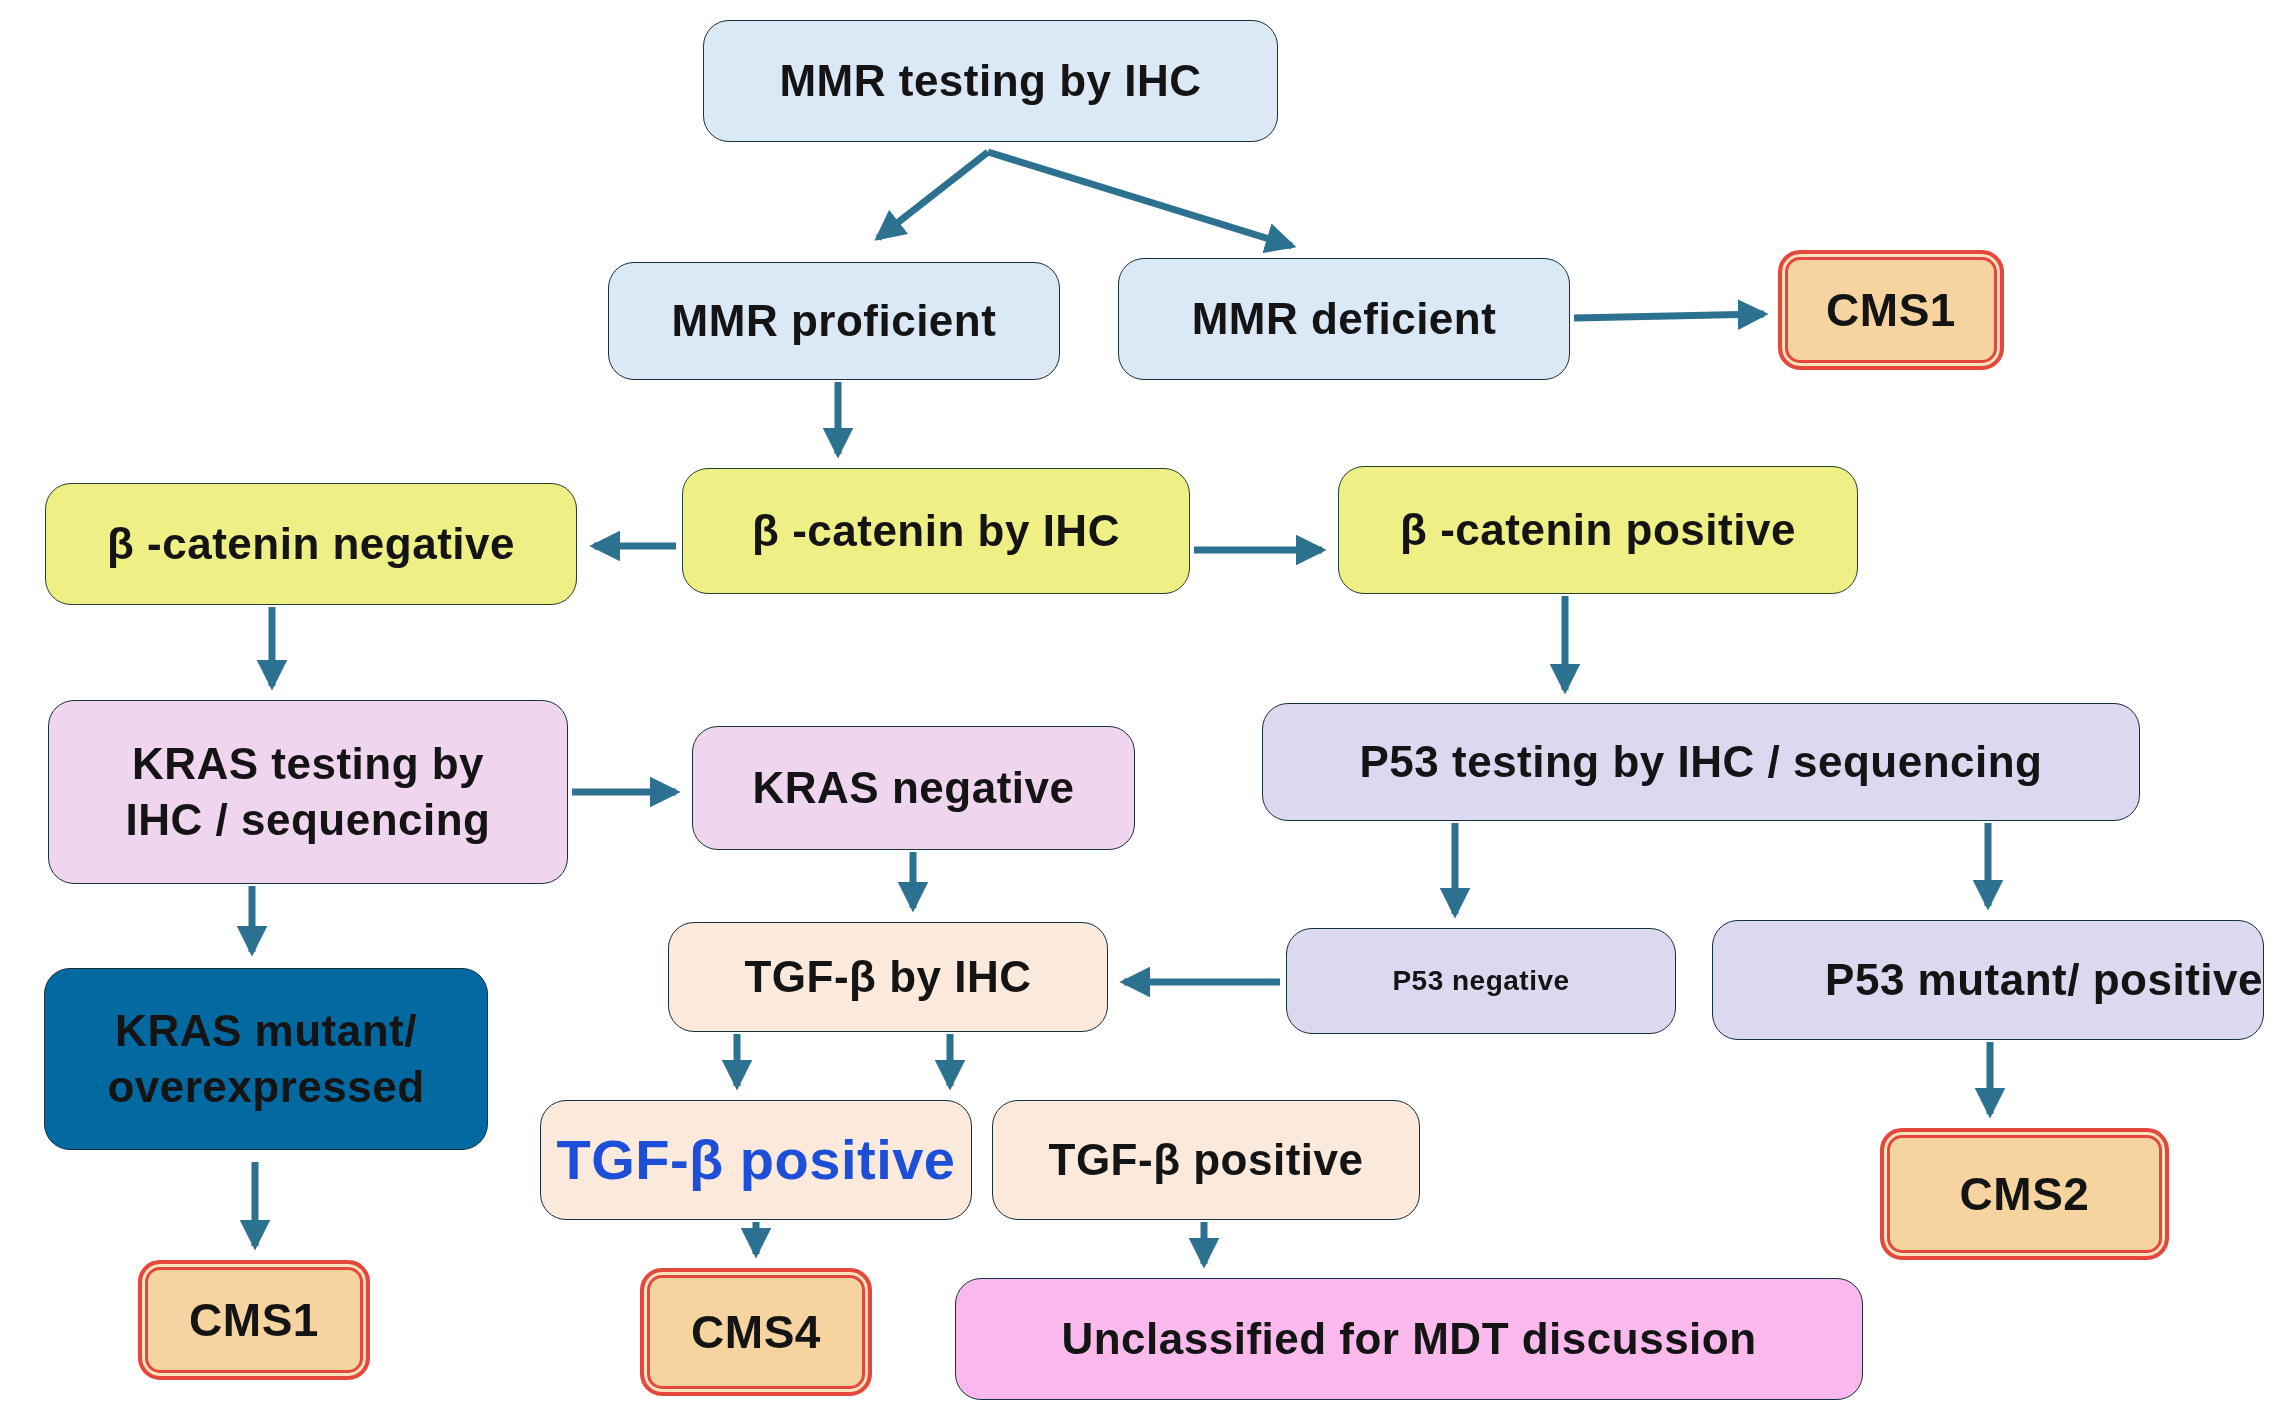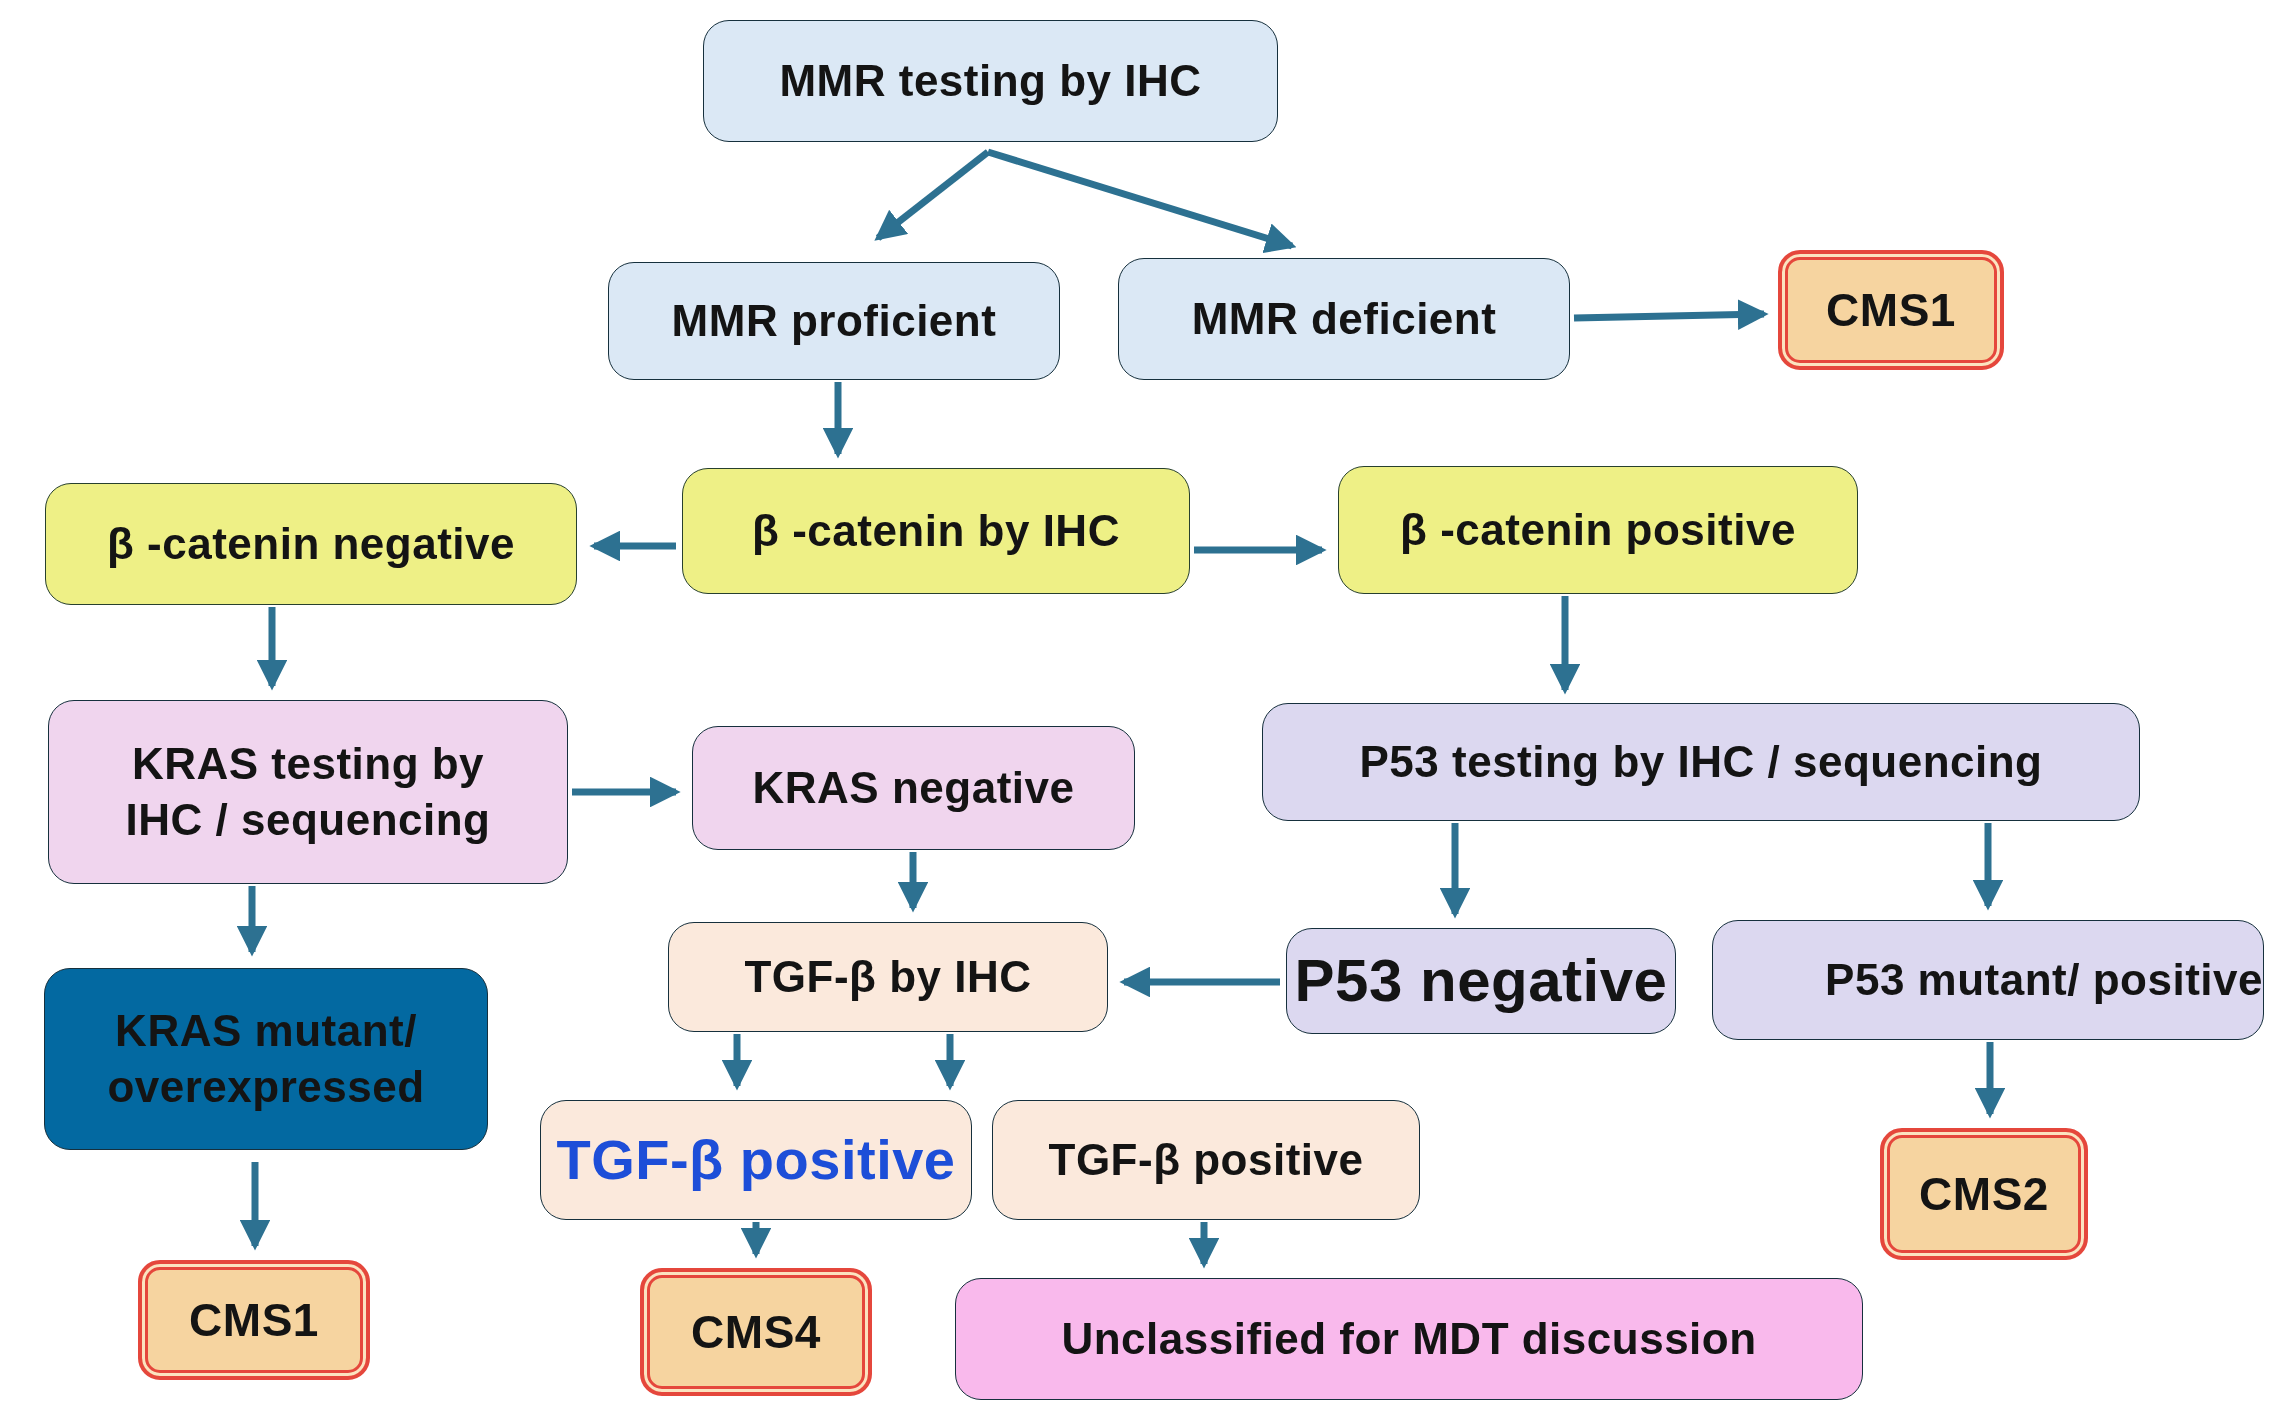--- a/index.html
+++ b/index.html
@@ -101,37 +101,37 @@
     <div class="node" style="left: 1262px; top: 703px; width: 878px; height: 118px; background: rgb(220, 216, 240); border-color: rgb(22, 48, 61); font-size: 44px; color: rgb(20, 20, 20);">
       <span class="lbl">P53 testing by IHC / sequencing</span>
     </div>
     <div class="node" style="left: 44px; top: 968px; width: 444px; height: 182px; background: #0369a1; border-color: rgb(22, 48, 61); font-size: 44px; color: rgb(20, 20, 20);">
       <span class="lbl">KRAS mutant/
 overexpressed</span>
     </div>
     <div class="node" style="left: 668px; top: 922px; width: 440px; height: 110px; background: rgb(251, 233, 220); border-color: rgb(22, 48, 61); font-size: 44px; color: rgb(20, 20, 20);">
       <span class="lbl">TGF-β by IHC</span>
     </div>
-    <div class="node" style="left: 1286px; top: 928px; width: 390px; height: 106px; background: rgb(220, 216, 240); border-color: rgb(22, 48, 61); font-size: 60px; color: rgb(20, 20, 20);">
+    <div class="node" style="left: 1286px; top: 928px; width: 390px; height: 106px; background: rgb(220, 216, 240); border-color: rgb(22, 48, 61); font-size: 28px; color: rgb(20, 20, 20);">
       <span class="lbl">P53 negative</span>
     </div>
     <div class="node" style="left: 1712px; top: 920px; width: 552px; height: 120px; background: rgb(220, 216, 240); border-color: rgb(22, 48, 61); font-size: 44px; color: rgb(20, 20, 20); justify-content: flex-end;">
       <span class="lbl">P53 mutant/ positive</span>
     </div>
     <div class="node" style="left: 540px; top: 1100px; width: 432px; height: 120px; background: rgb(251, 233, 220); border-color: rgb(22, 48, 61); font-size: 56px; color: #1d4ed8;">
       <span class="lbl">TGF-β positive</span>
     </div>
     <div class="node" style="left: 992px; top: 1100px; width: 428px; height: 120px; background: rgb(251, 233, 220); border-color: rgb(22, 48, 61); font-size: 44px; color: rgb(20, 20, 20);">
       <span class="lbl">TGF-β positive</span>
     </div>
     <div class="node cms" style="left: 138px; top: 1260px; width: 232px; height: 120px; background: rgb(246, 212, 160); border-color: rgb(229, 71, 60); font-size: 46px; color: rgb(20, 20, 20); box-shadow: rgb(251, 227, 192) 0px 0px 0px 3px inset, rgb(229, 71, 60) 0px 0px 0px 6px inset;">
       <span class="lbl">CMS1</span>
     </div>
     <div class="node cms" style="left: 640px; top: 1268px; width: 232px; height: 128px; background: rgb(246, 212, 160); border-color: rgb(229, 71, 60); font-size: 46px; color: rgb(20, 20, 20); box-shadow: rgb(251, 227, 192) 0px 0px 0px 3px inset, rgb(229, 71, 60) 0px 0px 0px 6px inset;">
       <span class="lbl">CMS4</span>
     </div>
     <div class="node" style="left: 955px; top: 1278px; width: 908px; height: 122px; background: rgb(249, 185, 236); border-color: rgb(22, 48, 61); font-size: 44px; color: rgb(20, 20, 20);">
       <span class="lbl">Unclassified for MDT discussion</span>
     </div>
-    <div class="node cms" style="left: 1880px; top: 1128px; width: 208px; height: 132px; background: rgb(246, 212, 160); border-color: rgb(229, 71, 60); font-size: 46px; color: rgb(20, 20, 20); box-shadow: rgb(251, 227, 192) 0px 0px 0px 3px inset, rgb(229, 71, 60) 0px 0px 0px 6px inset;">
+    <div class="node cms" style="left: 1880px; top: 1128px; width: 289px; height: 132px; background: rgb(246, 212, 160); border-color: rgb(229, 71, 60); font-size: 46px; color: rgb(20, 20, 20); box-shadow: rgb(251, 227, 192) 0px 0px 0px 3px inset, rgb(229, 71, 60) 0px 0px 0px 6px inset;">
       <span class="lbl">CMS2</span>
     </div>
   </div>
 
 </body></html>

